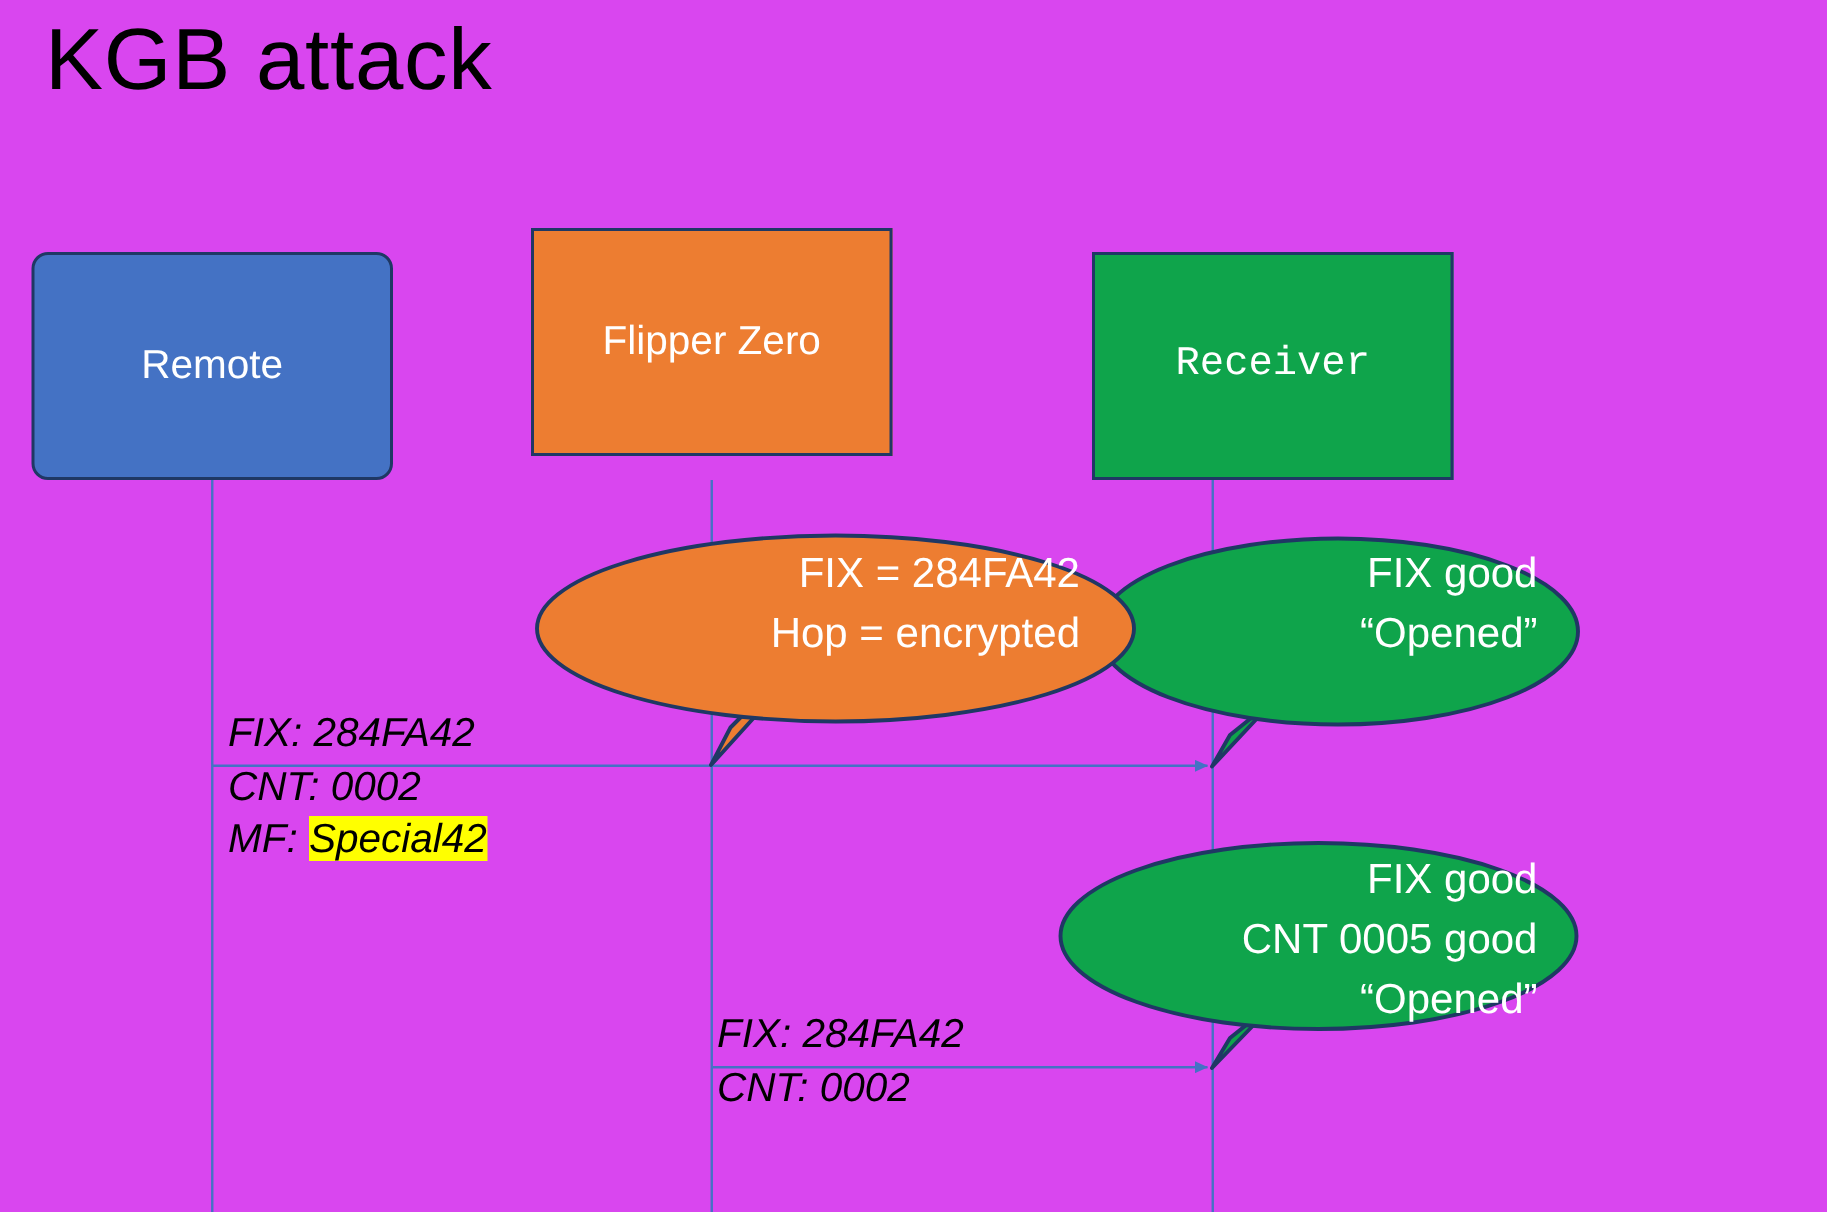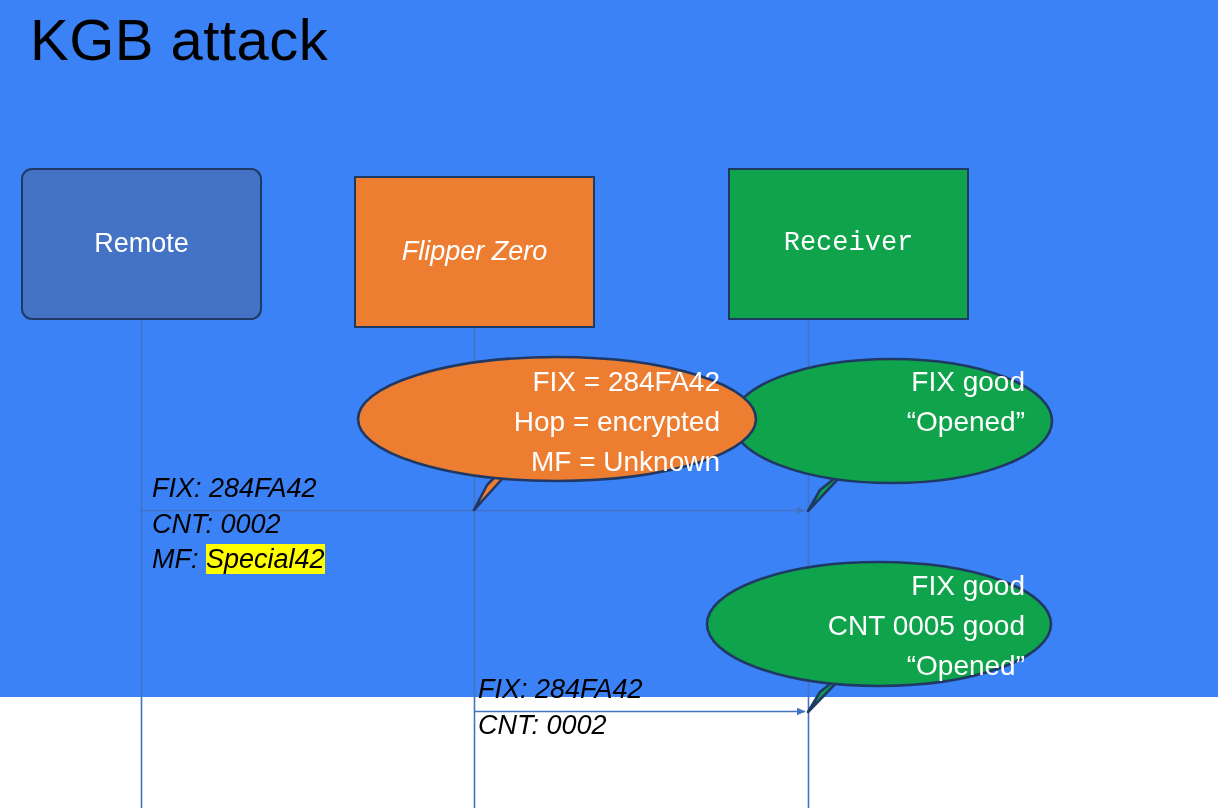--- a/index.html
+++ b/index.html
@@ -11,22 +11,22 @@
     width: 1218px;
     height: 808px;
     position: relative;
     overflow: hidden;
     font-family: "Liberation Sans", sans-serif;
   }
   #slide {
     position: absolute;
     left: 0; top: 0;
     width: 1218px;
-    height: 697px;
-    background: #3b82f6;
+    height: 808px;
+    background: #d946ef;
   }
   #title {
     position: absolute;
     left: 30px;
     top: 8px;
     font-size: 58px;
     font-weight: 400;
     color: #000000;
     letter-spacing: 0.5px;
     line-height: 1.1;
@@ -48,21 +48,21 @@
     justify-content: center;
   }
   .actor-label {
     color: #ffffff;
     font-size: 27px;
     font-weight: 400;
     text-align: center;
     line-height: 1.15;
   }
   #box-remote   { left: 21px;  top: 168px; width: 241px; height: 152px; background: #4472C4; border-radius: 11px; }
-  #box-flipper  { left: 354px; top: 176px; width: 241px; height: 152px; background: #ED7D31; font-style: italic; }
+  #box-flipper  { left: 354px; top: 152px; width: 241px; height: 152px; background: #ED7D31; }
   #box-receiver { left: 728px; top: 168px; width: 241px; height: 152px; background: #0FA44B; font-family: Liberation Mono, monospace; }
 
   .msg-label {
     position: absolute;
     font-size: 27px;
     color: #000000;
     line-height: 1.32;
     white-space: nowrap;
     font-style: italic;
   }
@@ -129,21 +129,20 @@
   <div class="actor-box" id="box-flipper">
     <span class="actor-label">Flipper Zero</span>
   </div>
   <div class="actor-box" id="box-receiver">
     <span class="actor-label">Receiver</span>
   </div>
 
   <div class="callout-text" id="callout-orange-text">
     <div>FIX = 284FA42</div>
     <div>Hop = encrypted</div>
-    <div>MF = Unknown</div>
   </div>
 
   <div class="callout-text" id="callout-green1-text">
     <div>FIX good</div>
     <div>“Opened”</div>
   </div>
 
   <div class="callout-text" id="callout-green2-text">
     <div>FIX good</div>
     <div>CNT 0005 good</div>

